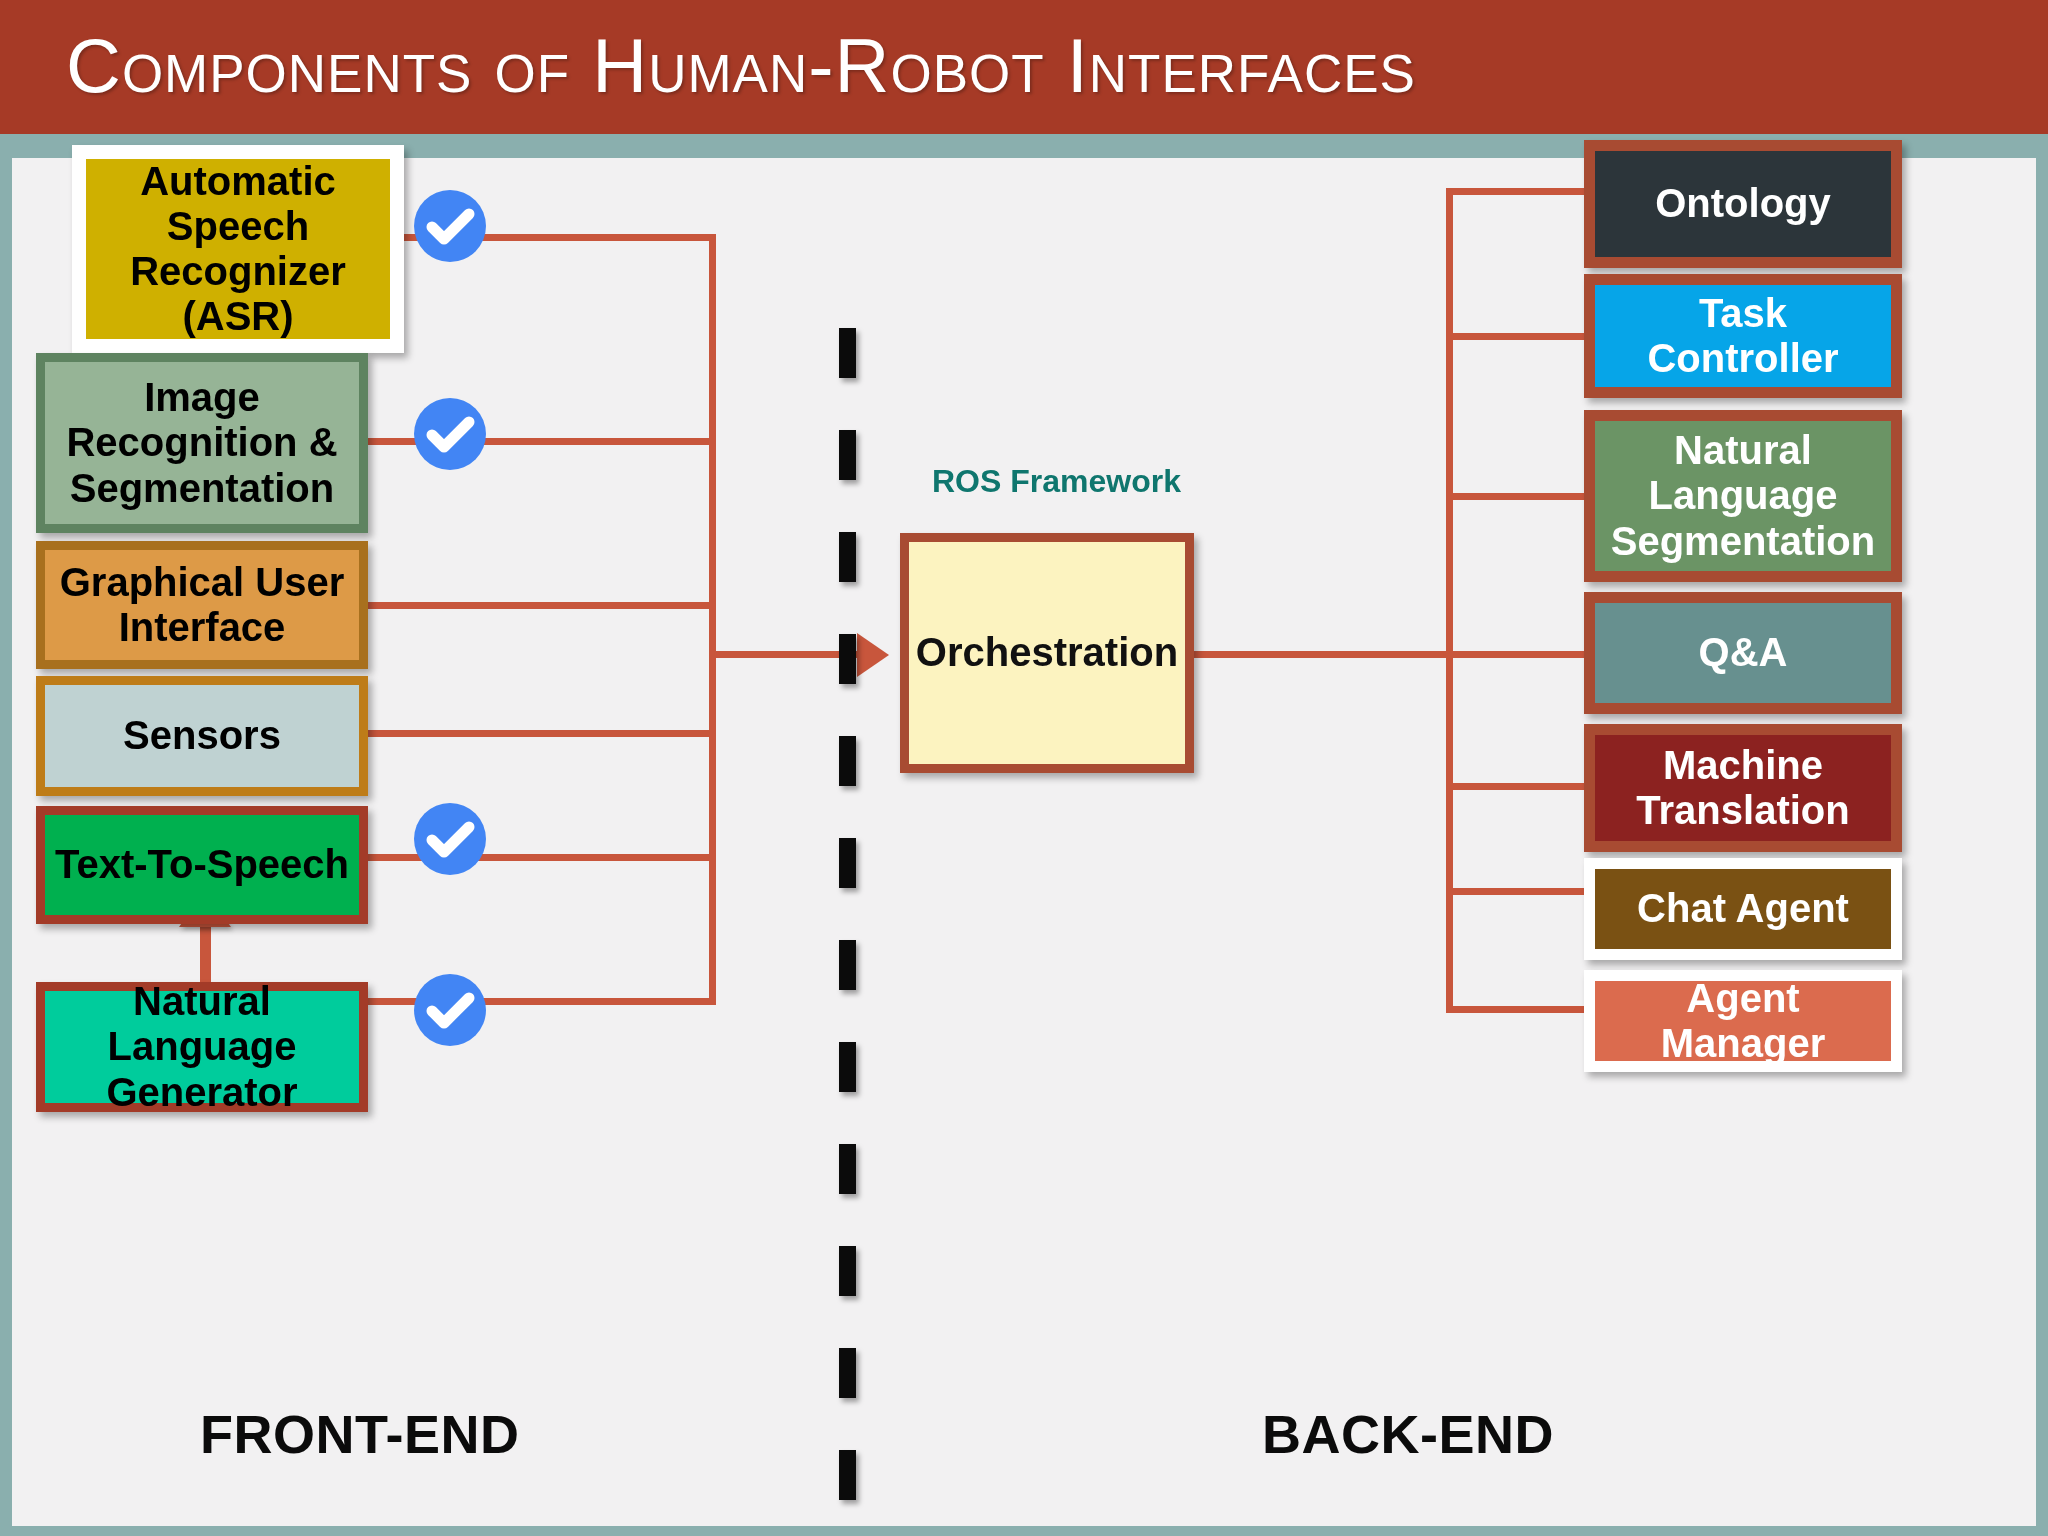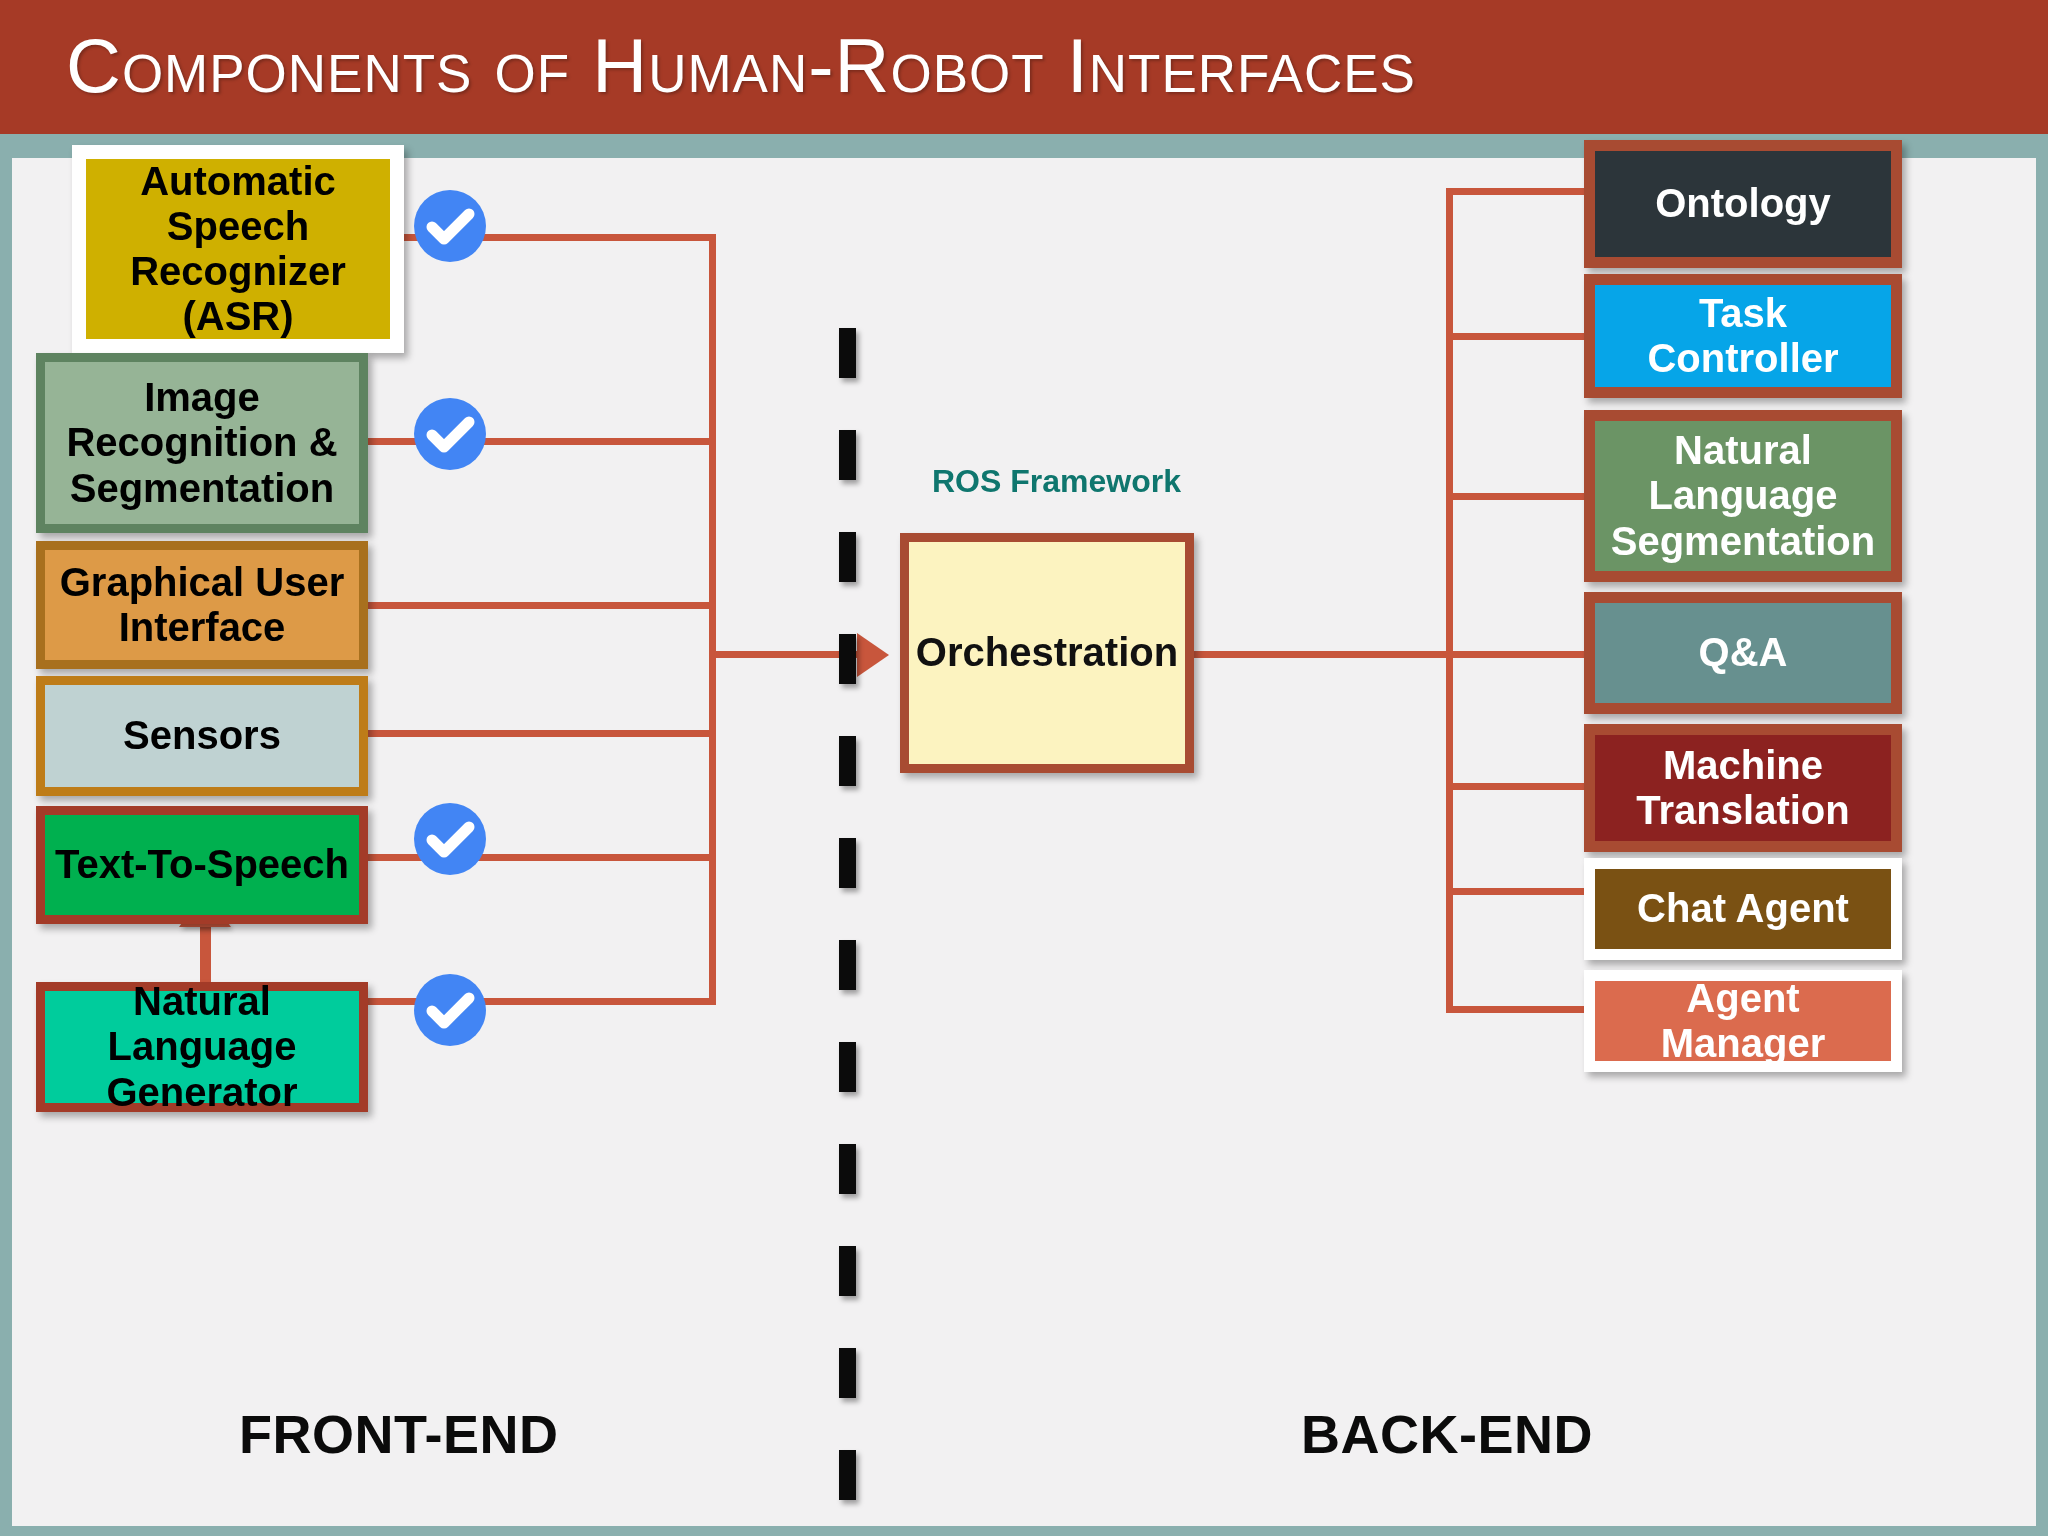--- a/index.html
+++ b/index.html
@@ -60,21 +60,21 @@
   .check{
     position:absolute;width:72px;height:72px;border-radius:50%;
     background:#4285F4;
   }
   .check svg{display:block;width:72px;height:72px;}
 
   
   .caption{
     position:absolute;color:#0B0B0B;font-weight:bold;
     font-family:"Liberation Sans Narrow","Liberation Sans",sans-serif;
-    font-size:54px;letter-spacing:.5px;white-space:nowrap;margin-left:39px;
+    font-size:54px;letter-spacing:.5px;white-space:nowrap;
   }
   .ros-label{
     position:absolute;color:#0f766e;font-weight:bold;font-size:32px;white-space:nowrap;
   }
 </style>
 </head>
 <body>
 
 <div id="slide">
 

